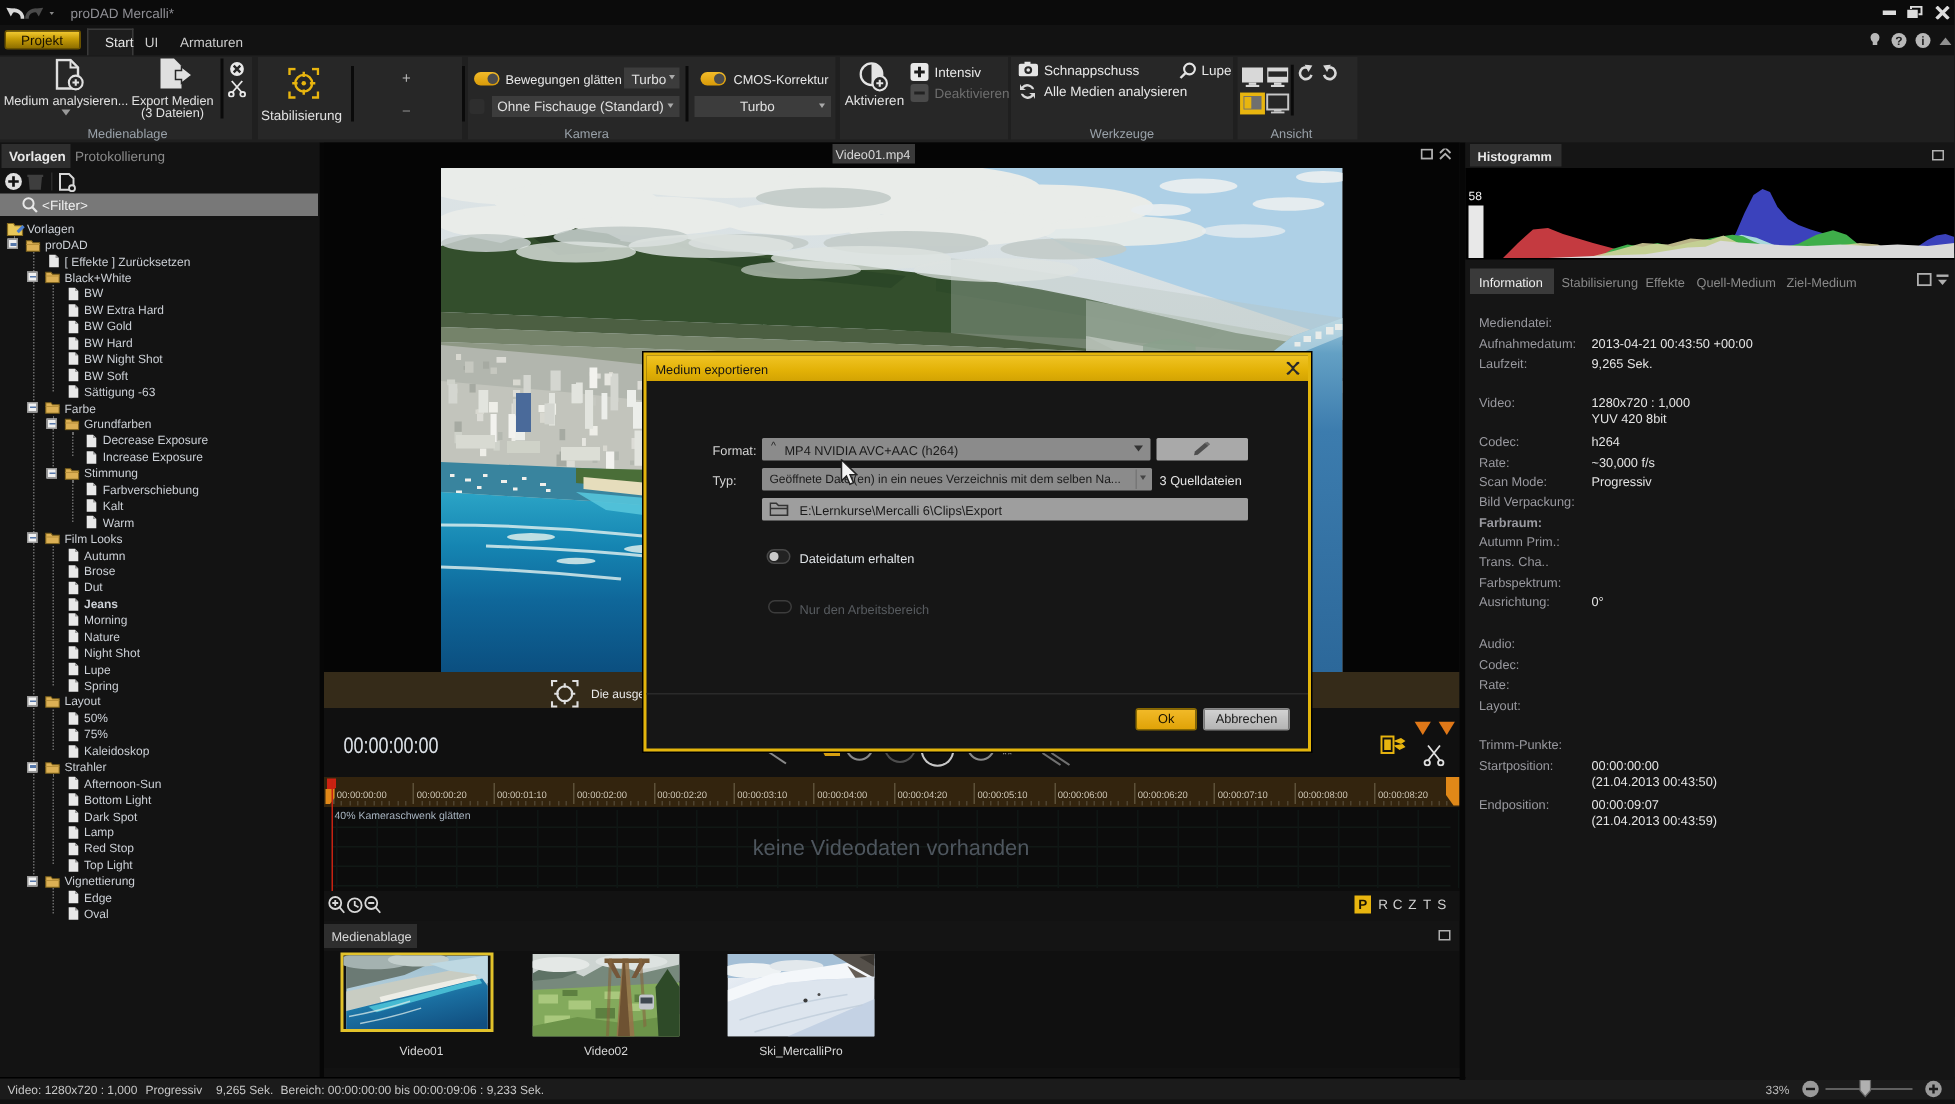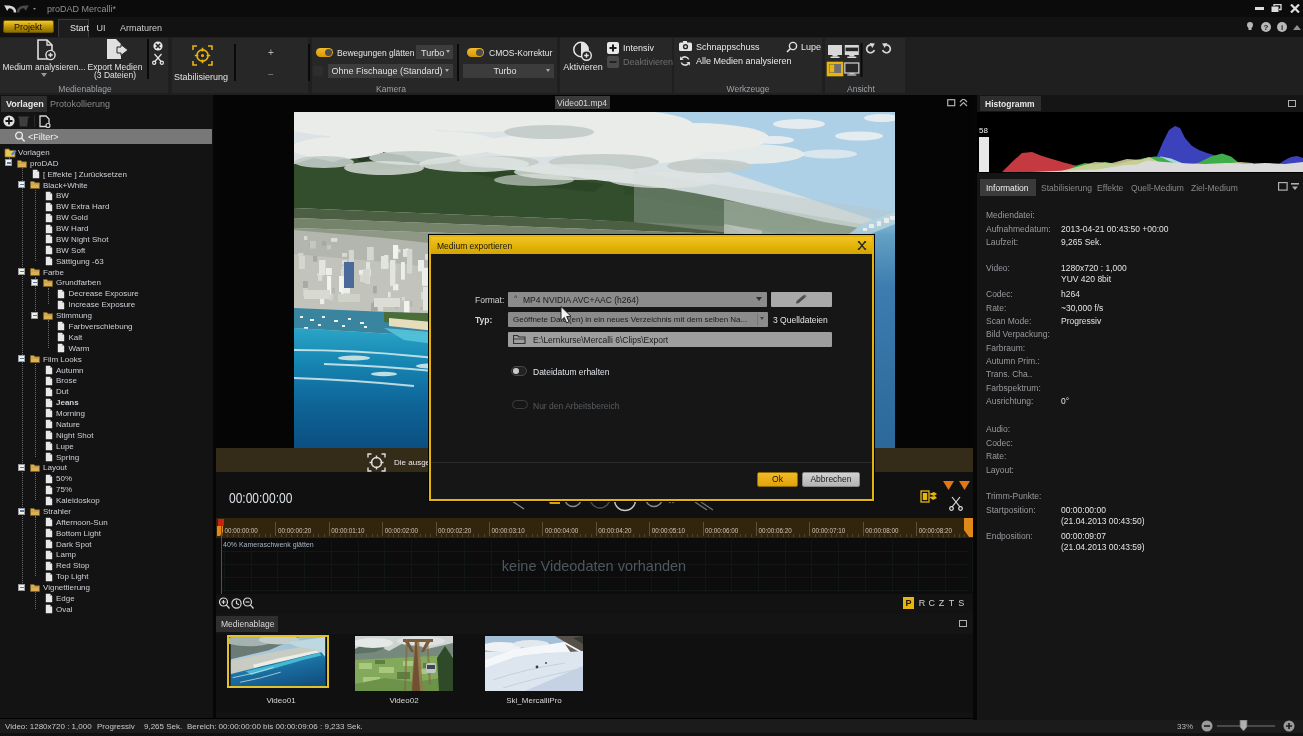--- a/index.html
+++ b/index.html
@@ -1134,21 +1134,21 @@
 <div class="lbl" style="left:986px;top:263px;font-size:8.5px;color:#9a9aa0;">Video:</div>
 <div class="lbl" style="left:1061px;top:263px;font-size:8.5px;color:#e4e4e4;">1280x720 : 1,000</div>
 <div class="lbl" style="left:1061px;top:274px;font-size:8.5px;color:#e4e4e4;">YUV 420 8bit</div>
 <div class="lbl" style="left:986px;top:289px;font-size:8.5px;color:#9a9aa0;">Codec:</div>
 <div class="lbl" style="left:1061px;top:289px;font-size:8.5px;color:#e4e4e4;">h264</div>
 <div class="lbl" style="left:986px;top:302.5px;font-size:8.5px;color:#9a9aa0;">Rate:</div>
 <div class="lbl" style="left:1061px;top:302.5px;font-size:8.5px;color:#e4e4e4;">~30,000 f/s</div>
 <div class="lbl" style="left:986px;top:316px;font-size:8.5px;color:#9a9aa0;">Scan Mode:</div>
 <div class="lbl" style="left:1061px;top:316px;font-size:8.5px;color:#e4e4e4;">Progressiv</div>
 <div class="lbl" style="left:986px;top:329px;font-size:8.5px;color:#9a9aa0;">Bild Verpackung:</div>
-<div class="lbl" style="left:986px;top:342.5px;font-size:8.5px;color:#9a9aa0;">Farbraum:</div>
+<div class="lbl" style="left:986px;top:342.5px;font-size:8.5px;color:#9a9aa0;font-weight:bold;">Farbraum:</div>
 <div class="lbl" style="left:986px;top:356px;font-size:8.5px;color:#9a9aa0;">Autumn Prim.:</div>
 <div class="lbl" style="left:986px;top:369px;font-size:8.5px;color:#9a9aa0;">Trans. Cha..</div>
 <div class="lbl" style="left:986px;top:382.5px;font-size:8.5px;color:#9a9aa0;">Farbspektrum:</div>
 <div class="lbl" style="left:986px;top:396px;font-size:8.5px;color:#9a9aa0;">Ausrichtung:</div>
 <div class="lbl" style="left:1061px;top:396px;font-size:8.5px;color:#e4e4e4;">0°</div>
 <div class="lbl" style="left:986px;top:424px;font-size:8.5px;color:#9a9aa0;">Audio:</div>
 <div class="lbl" style="left:986px;top:437.5px;font-size:8.5px;color:#9a9aa0;">Codec:</div>
 <div class="lbl" style="left:986px;top:451px;font-size:8.5px;color:#9a9aa0;">Rate:</div>
 <div class="lbl" style="left:986px;top:464.5px;font-size:8.5px;color:#9a9aa0;">Layout:</div>
 <div class="lbl" style="left:986px;top:491px;font-size:8.5px;color:#9a9aa0;">Trimm-Punkte:</div>
@@ -1167,21 +1167,21 @@
     <div class="lbl" style="left:475px;top:295px;font-size:8.5px;color:#d4d4d4;">Format:</div>
 <div class="ab" style="left:508px;top:291.5px;width:259px;height:15px;background:#8b8b8b;border-radius:1px;"></div>
 <div class="lbl" style="left:514px;top:294px;font-size:7px;color:#222;">^</div>
 <div class="lbl" style="left:523px;top:294.5px;font-size:8.5px;color:#1a1a1a;">MP4 NVIDIA AVC+AAC (h264)</div>
 <div class="ab" style="left:756px;top:297px;border-left:3px solid transparent;border-right:3px solid transparent;border-top:4px solid #333;"></div>
 <div class="ab" style="left:771px;top:291.5px;width:61px;height:15px;background:#a9a9a9;border-radius:1px;"></div>
 <svg class="ab" style="left:795px;top:294px" width="13" height="10" viewBox="0 0 13 10">
 <path d="M1,9.5 L1.6,7 L8.6,1 L10.6,3.2 L3.5,9.2 Z" fill="#4e4e4e"></path>
 <path d="M8,1.5 L10,0.5 L11.8,2.2 L10.6,3.2" fill="#6a6a6a"></path>
 </svg>
-    <div class="lbl" style="left:475px;top:315px;font-size:8.5px;color:#d4d4d4;font-weight:bold;">Typ:</div>
+    <div class="lbl" style="left:475px;top:315px;font-size:8.5px;color:#d4d4d4;">Typ:</div>
 <div class="ab" style="left:508px;top:311.5px;width:260px;height:15px;background:#8b8b8b;border-radius:1px;"></div>
 <div class="lbl" style="left:513px;top:314.5px;font-size:8px;color:#1a1a1a;">Geöffnete Datei(en) in ein neues Verzeichnis mit dem selben Na...</div>
 <div class="ab" style="left:757px;top:312.5px;width:1px;height:13px;background:#777;"></div>
 <div class="ab" style="left:760px;top:317px;border-left:2.5px solid transparent;border-right:2.5px solid transparent;border-top:3.5px solid #444;"></div>
 <div class="lbl" style="left:773px;top:315px;font-size:8.5px;color:#e4e4e4;">3 Quelldateien</div>
 <div class="ab" style="left:508px;top:331.5px;width:324px;height:15px;background:#9e9e9e;border-radius:1px;"></div>
 <svg class="ab" style="left:513px;top:334px" width="13" height="10" viewBox="0 0 13 10">
 <path d="M0.5,1.5 L4.5,1.5 L6,3 L12,3 L12,9.5 L0.5,9.5 Z" fill="none" stroke="#333" stroke-width="1.1"></path>
 <path d="M0.5,5 L12,5" stroke="#333" stroke-width="0.9"></path>
 </svg>

